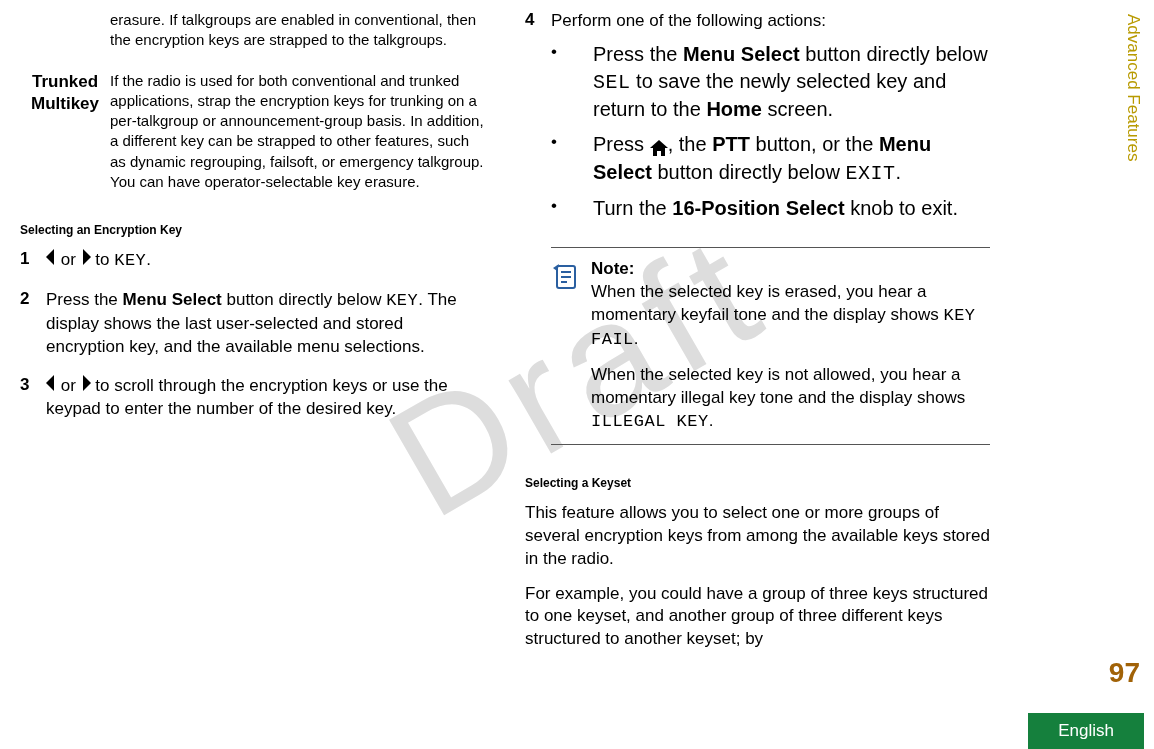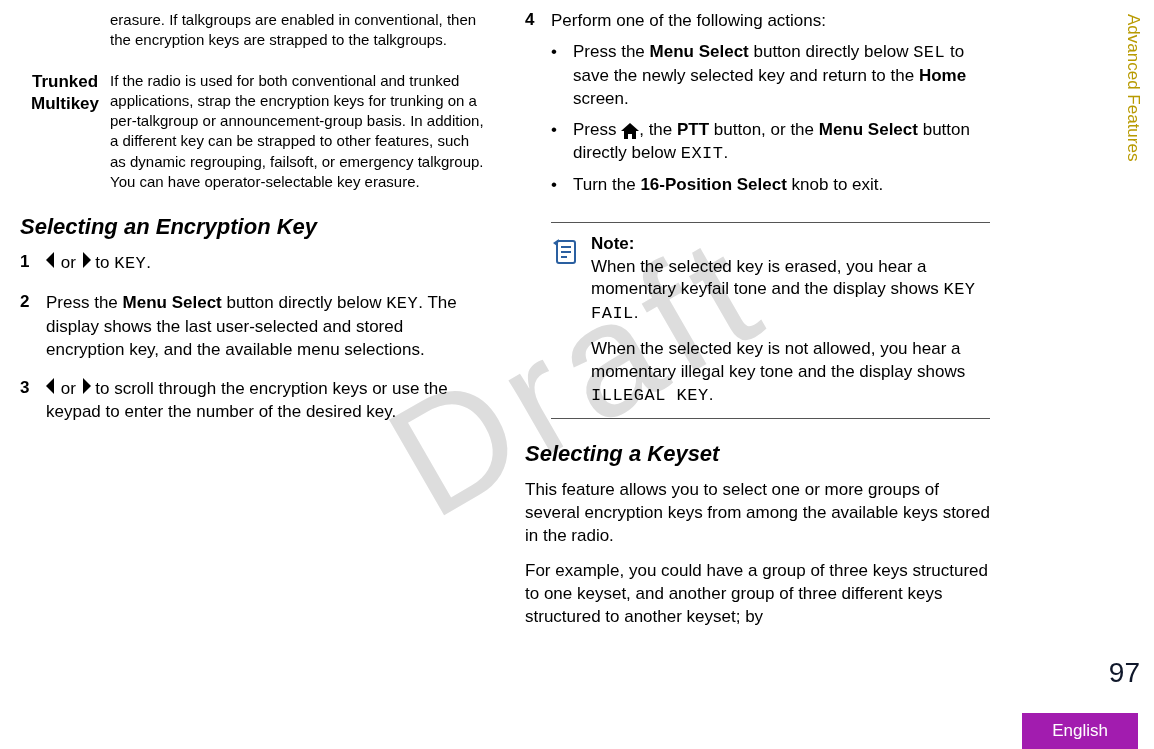--- a/index.html
+++ b/index.html
@@ -33,23 +33,22 @@
       font-size: 17px;
       line-height: 1.3;
       text-align: center;
     }
     .def-text {
       font-size: 15px;
       line-height: 1.35;
     }
     .heading {
       font-weight: bold;
-      font-style: italic;
-      font-size: 22px;
-      margin: 22px 0 12px 0;
+      font-size: 12px;
+      margin: 31px 0 12px 0;
     }
     .step {
       display: flex;
       margin-bottom: 16px;
     }
     .step-num {
       font-weight: bold;
       width: 26px;
       flex-shrink: 0;
       font-size: 17px;
@@ -64,22 +63,23 @@
     .bullet-item {
       display: flex;
       margin-bottom: 8px;
     }
     .bullet {
       width: 22px;
       flex-shrink: 0;
       font-size: 17px;
     }
     .bullet-text {
-      font-size: 17px;
+      font-size: 20px;
       line-height: 1.35;
+      margin-left: 20px;
     }
     .mono {
       font-family: "Courier New", monospace;
       letter-spacing: 0.5px;
     }
     .icon {
       display: inline-block;
       vertical-align: middle;
     }
     .nav-icon svg { width: 10px; height: 16px; }
@@ -108,30 +108,30 @@
       top: 8px;
       writing-mode: vertical-rl;
       color: #b89a00;
       font-size: 17px;
       padding: 6px 3px;
     }
     .page-num {
       position: absolute;
       right: 14px;
       bottom: 60px;
-      color: #0f172a;
+      color: #a16207;
       font-size: 28px;
-      font-weight: normal;
+      font-weight: bold;
       margin-top: 36px;
     }
     .lang-box {
       position: absolute;
-      right: 16px;
+      right: 10px;
       bottom: 0;
-      background: #a21caf;
+      background: #15803d;
       color: #fff;
       padding: 8px 30px;
       font-size: 17px;
     }
     .watermark {
       position: absolute;
       left: 50%;
       top: 50%;
       transform: translate(-50%, -50%) rotate(-30deg);
       font-size: 160px;

